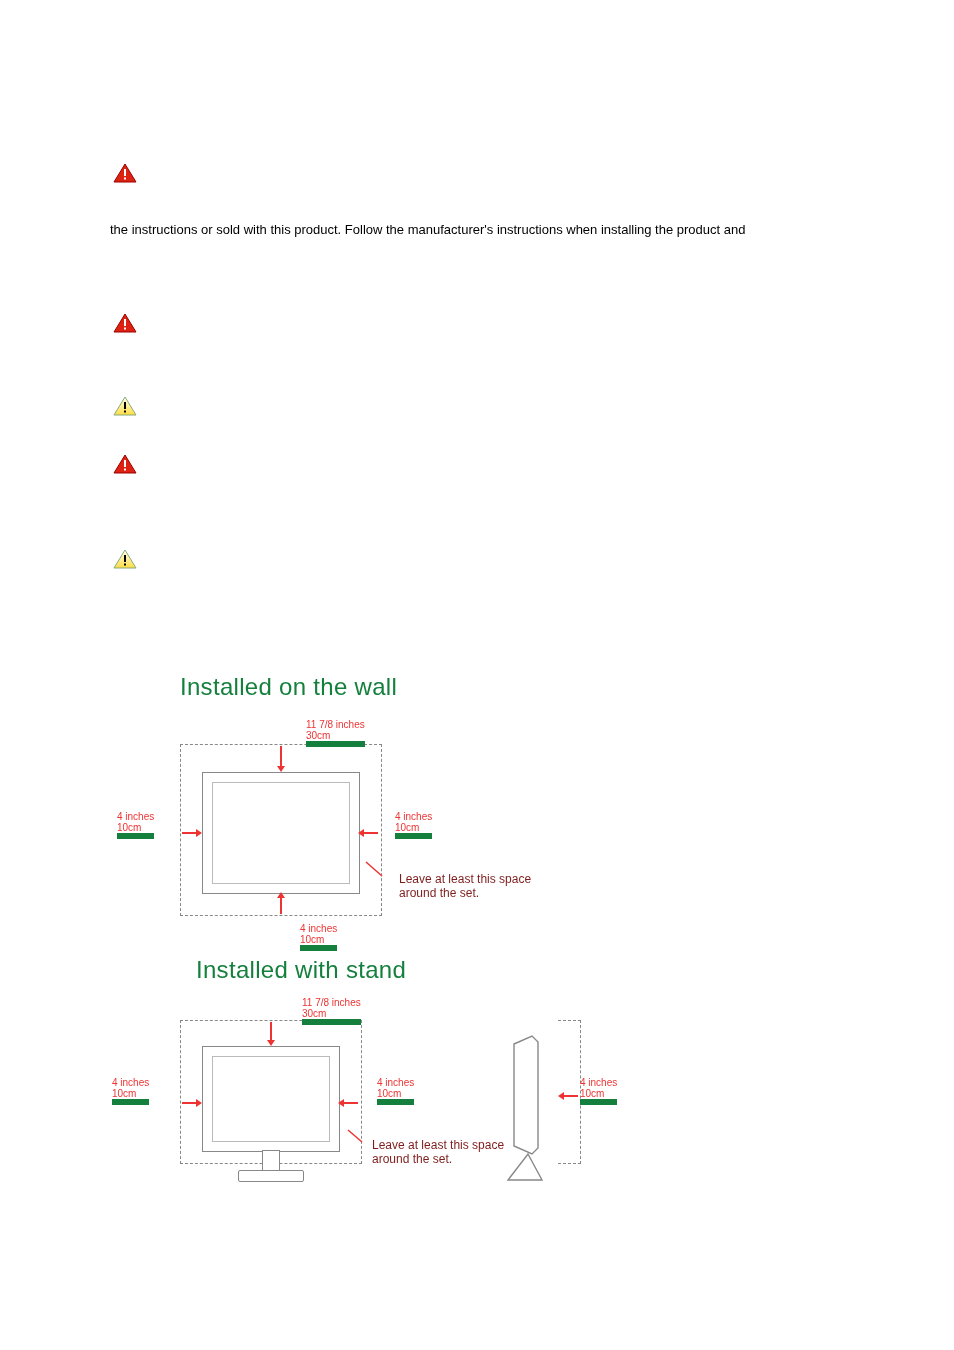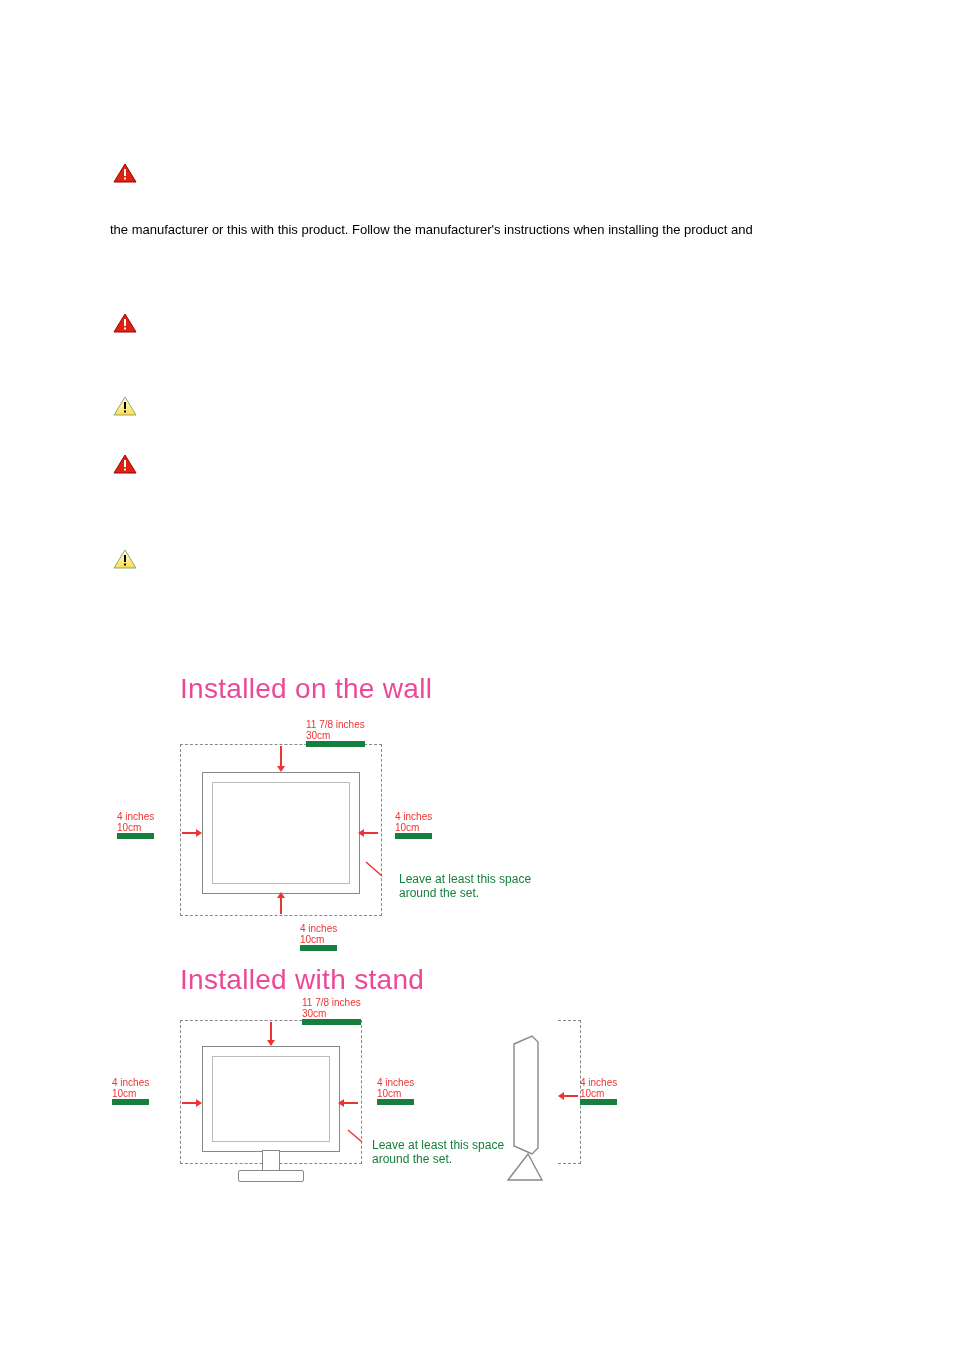--- a/index.html
+++ b/index.html
@@ -21,23 +21,23 @@
     width: 24px;
     height: 20px;
   }
   .icon-slot svg { width: 24px; height: 20px; }
   .para {
     position: absolute;
     line-height: 1.45;
   }
   .diag-heading {
     position: absolute;
-    font-size: 28px;
+    font-size: 24px;
     letter-spacing: .3px;
-    color: #ec4899;
+    color: #15803d;
     text-align: center;
   }
   
   .wall {
     position: absolute;
     left: 180px;
     top: 744px;
     width: 200px;
     height: 170px;
   }
@@ -60,21 +60,21 @@
     font-size: 10px;
     line-height: 1.05;
     color: #e33;
     border-bottom: 6px solid #15803d;
     white-space: nowrap;
   }
   .caption {
     position: absolute;
     font-size: 12px;
     line-height: 1.2;
-    color: #15803d;
+    color: #7f1d1d;
   }
   
   .arrow { position: absolute; }
   .arrow svg { overflow: visible; }
 
   
   .stand {
     position: absolute;
     left: 180px;
     top: 1020px;
@@ -100,21 +100,21 @@
 <div class="page">
 
   <div class="icon-slot" style="left:113px; top:163px;">
     <svg viewBox="0 0 24 20">
         <polygon points="12,1 23,19 1,19" fill="#d21" stroke="#900" stroke-width="1"></polygon>
         <rect x="11" y="6" width="2" height="7" fill="#fff"></rect>
         <rect x="11" y="14.5" width="2" height="2" fill="#fff"></rect>
       </svg>
   </div>
 
-  <div class="para" style="left:110px; top:221px; width:740px;">the manufacturer or this with this product. Follow the manufacturer's instructions when installing the product and</div>
+  <div class="para" style="left:110px; top:221px; width:740px;">the instructions or sold with this product. Follow the manufacturer's instructions when installing the product and</div>
 
   <div class="icon-slot" style="left:113px; top:313px;">
     <svg viewBox="0 0 24 20">
         <polygon points="12,1 23,19 1,19" fill="#d21" stroke="#900" stroke-width="1"></polygon>
         <rect x="11" y="6" width="2" height="7" fill="#fff"></rect>
         <rect x="11" y="14.5" width="2" height="2" fill="#fff"></rect>
       </svg>
   </div>
 
   <div class="icon-slot" style="left:113px; top:396px;">
@@ -182,21 +182,21 @@
           <line x1="0" y1="0" x2="16" y2="14" stroke="#e33" stroke-width="1.5"></line>
         </svg></div>
   </div>
 
   <div class="label-small" style="left:306px; top:720px;">11 7/8 inches<br>30cm</div>
   <div class="label-small" style="left:117px; top:812px;">4 inches<br>10cm</div>
   <div class="label-small" style="left:395px; top:812px;">4 inches<br>10cm</div>
   <div class="label-small" style="left:300px; top:924px;">4 inches<br>10cm</div>
   <div class="caption" style="left:399px; top:872px; width:170px;">Leave at least this space<br>around the set.</div>
 
-  <div class="diag-heading" style="left:180px; top:956px;margin-top:8px;">Installed with stand</div>
+  <div class="diag-heading" style="left:196px; top:956px;">Installed with stand</div>
 
   <div class="stand">
     <div class="dashed-box" style="left:0; top:0; width:180px; height:142px;"></div>
     <div class="monitor" style="left:22px; top:26px; width:136px; height:104px;">
       <div class="inner"></div>
     </div>
 
     <div class="monitor-foot" style="left:82px; top:130px; width:16px; height:20px;"></div>
     <div class="monitor-foot" style="left:58px; top:150px; width:64px; height:10px; border-radius:2px;"></div>
 

